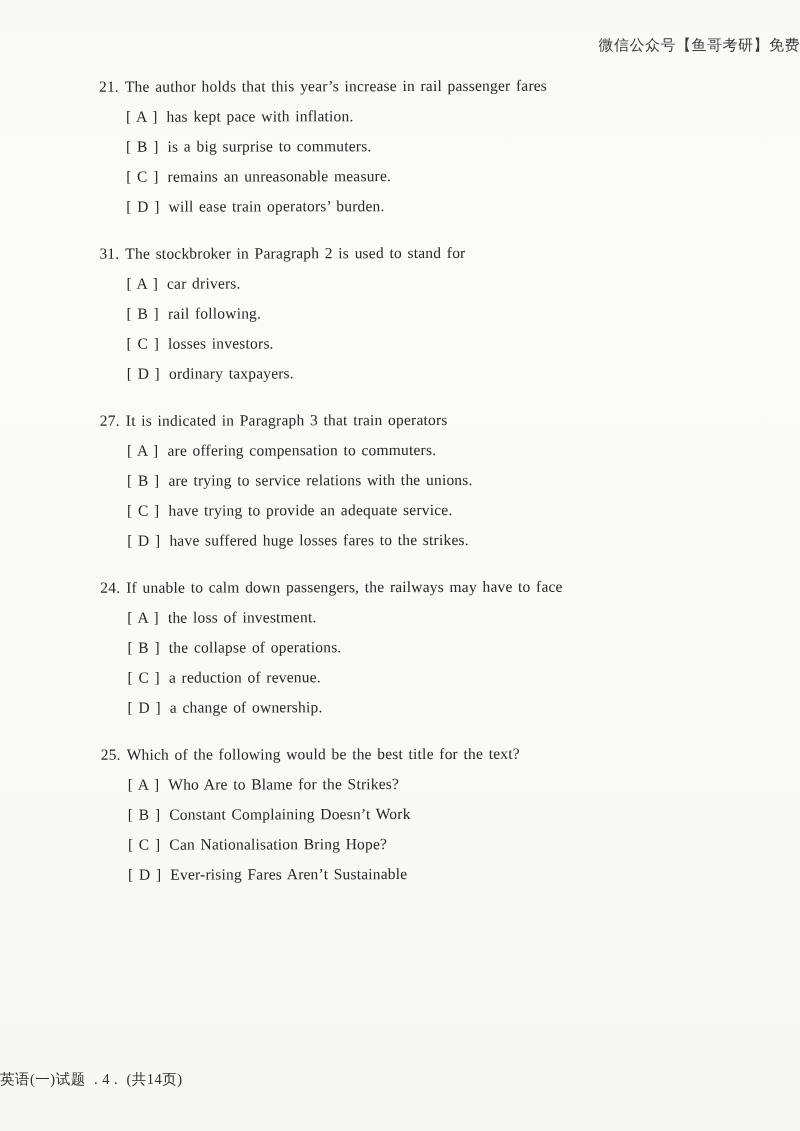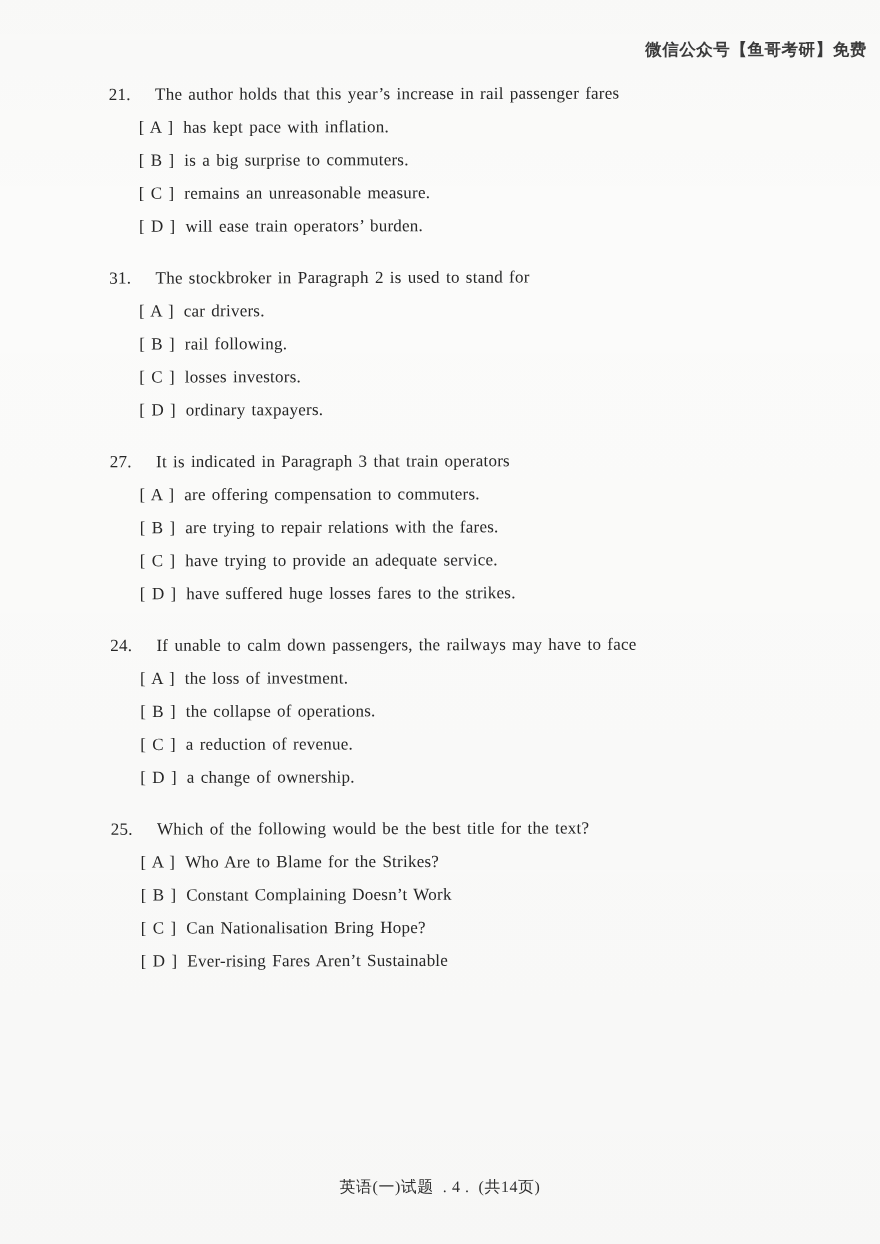--- a/index.html
+++ b/index.html
@@ -21,23 +21,23 @@
   .page::before {
     content: "";
     position: absolute;
     inset: 0;
     background: linear-gradient(180deg, rgba(0,0,0,0.012) 0%, rgba(0,0,0,0) 18%, rgba(0,0,0,0.015) 100%);
     pointer-events: none;
   }
   .watermark {
     position: absolute;
     top: 36px;
-    right: 12px;
+    right: 0px;
     font-size: 15px;
-    font-weight: bold;
+    font-weight: normal;
     letter-spacing: 0.5px;
     white-space: nowrap;
     color: #3a3a3a;
   }
   .content {
     position: absolute;
     top: 76px;
     left: 100px;
     right: 56px;
     transform: rotate(-0.15deg);
@@ -46,35 +46,34 @@
     margin: 0 0 28px 0;
   }
   .stem, .option {
     margin: 0 0 11px 0;
     font-size: 15.5px;
     line-height: 19px;
     letter-spacing: 0.2px;
     word-spacing: 1.5px;
   }
   .qnum {
-    margin-right: 22px;
+    margin-right: 6px;
   }
   .option {
     padding-left: 27px;
   }
   .opt-label {
     margin-right: 9px;
     white-space: pre;
   }
   .footer {
     position: absolute;
     bottom: 42px;
     left: 0;
     width: 100%;
-    text-align: center;
     font-size: 14.5px;
     color: #2e2e2e;
     white-space: pre;
     letter-spacing: 0.5px;
   }
 </style>
 </head>
 <body>
 
 <div class="page">
@@ -95,21 +94,21 @@
       <p class="stem"><span class="qnum">31.</span><span>The stockbroker in Paragraph 2 is used to stand for</span></p>
       <p class="option"><span class="opt-label">[ A ]</span><span>car drivers.</span></p>
       <p class="option"><span class="opt-label">[ B ]</span><span>rail following.</span></p>
       <p class="option"><span class="opt-label">[ C ]</span><span>losses investors.</span></p>
       <p class="option"><span class="opt-label">[ D ]</span><span>ordinary taxpayers.</span></p>
     </section>
 
     <section class="question">
       <p class="stem"><span class="qnum">27.</span><span>It is indicated in Paragraph 3 that train operators</span></p>
       <p class="option"><span class="opt-label">[ A ]</span><span>are offering compensation to commuters.</span></p>
-      <p class="option"><span class="opt-label">[ B ]</span><span>are trying to repair relations with the fares.</span></p>
+      <p class="option"><span class="opt-label">[ B ]</span><span>are trying to service relations with the unions.</span></p>
       <p class="option"><span class="opt-label">[ C ]</span><span>have trying to provide an adequate service.</span></p>
       <p class="option"><span class="opt-label">[ D ]</span><span>have suffered huge losses fares to the strikes.</span></p>
     </section>
 
     <section class="question">
       <p class="stem"><span class="qnum">24.</span><span>If unable to calm down passengers, the railways may have to face</span></p>
       <p class="option"><span class="opt-label">[ A ]</span><span>the loss of investment.</span></p>
       <p class="option"><span class="opt-label">[ B ]</span><span>the collapse of operations.</span></p>
       <p class="option"><span class="opt-label">[ C ]</span><span>a reduction of revenue.</span></p>
       <p class="option"><span class="opt-label">[ D ]</span><span>a change of ownership.</span></p>

